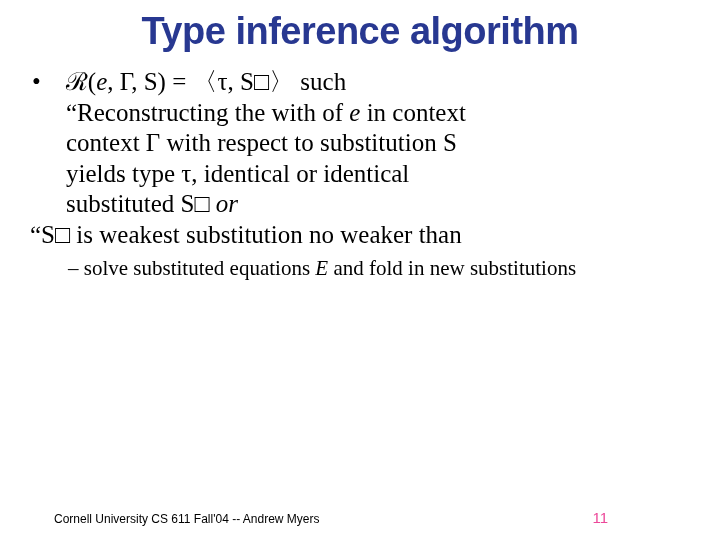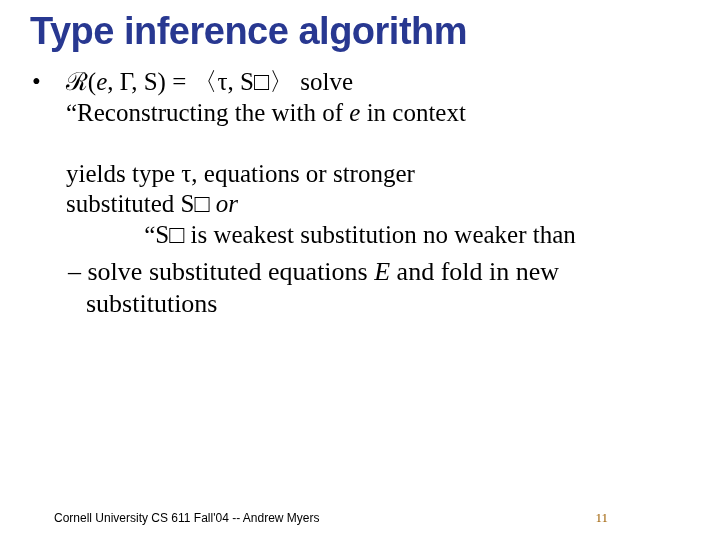--- a/index.html
+++ b/index.html
@@ -17,21 +17,21 @@
     height: 540px;
     box-sizing: border-box;
     padding: 10px 30px 8px 30px;
     position: relative;
   }
   .title {
     font-family: Verdana, Geneva, sans-serif;
     font-weight: bold;
     font-size: 38px;
     color: #283891;
-    text-align: left;
+    text-align: center;
     margin: 0 0 14px 0;
     letter-spacing: -0.5px;
   }
   .body {
     font-size: 25px;
     line-height: 1.22;
   }
   .bullet-row {
     display: flex;
   }
@@ -40,54 +40,52 @@
     flex: 0 0 34px;
     font-size: 25px;
     text-align: left;
     padding-left: 2px;
   }
   .bullet-text {
     flex: 1;
   }
   .hang {
     padding-left: 0px;
-    text-align: center;
   }
   .ital { font-style: italic; }
   .define-line {
     margin-top: 22px;
     font-size: 25px;
   }
   .subbullet {
     margin-top: 6px;
     padding-left: 56px;
     text-indent: -18px;
-    font-size: 26px;
+    font-size: 21px;
     line-height: 1.22;
   }
   .footer {
     position: absolute;
     left: 0;
     bottom: 14px;
     width: 648px;
     box-sizing: border-box;
     padding: 0 40px 0 54px;
     display: flex;
     justify-content: space-between;
     align-items: baseline;
     font-family: Verdana, Geneva, sans-serif;
   }
   .footer-left {
     font-size: 12px;
     color: #000;
   }
   .footer-right {
-    font-size: 13px;
-    color: #a16207;
-    font-family: Liberation Serif, serif;
+    font-size: 15px;
+    color: #ec4899;
   }
   .scriptr {
     font-family: 'Times New Roman', serif;
   }
   .compose {
     font-size: 22px;
     position: relative;
     top: 1px;
   }
   .turnstile {
@@ -99,24 +97,24 @@
 
 <div class="slide">
 
   <h1 class="title">Type inference algorithm</h1>
 
   <div class="body">
 
     <div class="bullet-row">
       <div class="bullet-mark">•</div>
       <div class="bullet-text">
-        <span class="scriptr">ℛ(</span><span class="ital">e</span><span>, Γ, S) = 〈τ, S□〉 solve</span><br>
+        <span class="scriptr">ℛ(</span><span class="ital">e</span><span>, Γ, S) = 〈τ, S□〉 such</span><br>
         <span>“Reconstructing the with of </span><span class="ital">e</span><span> in context</span><br>
-        <br>
-        <span>yields type τ, equations or stronger</span><br>
+        <span>context Γ with respect to substitution S</span><br>
+        <span>yields type τ, identical or identical</span><br>
         <span>substituted S□ </span><span class="ital">or</span>
       </div>
     </div>
 
     <div class="hang">
       <span>“S□ is weakest substitution no weaker than</span><br>
     </div>
 
 
     <div class="subbullet">

